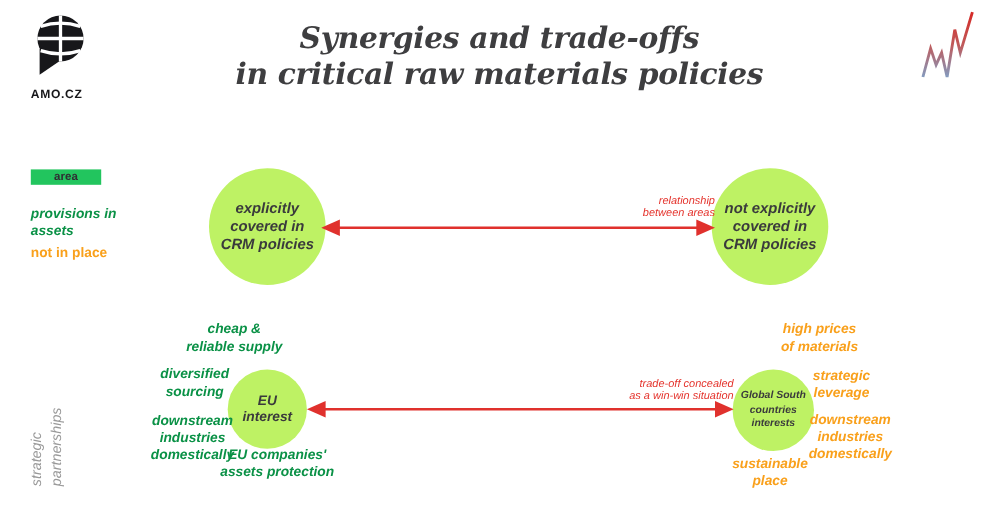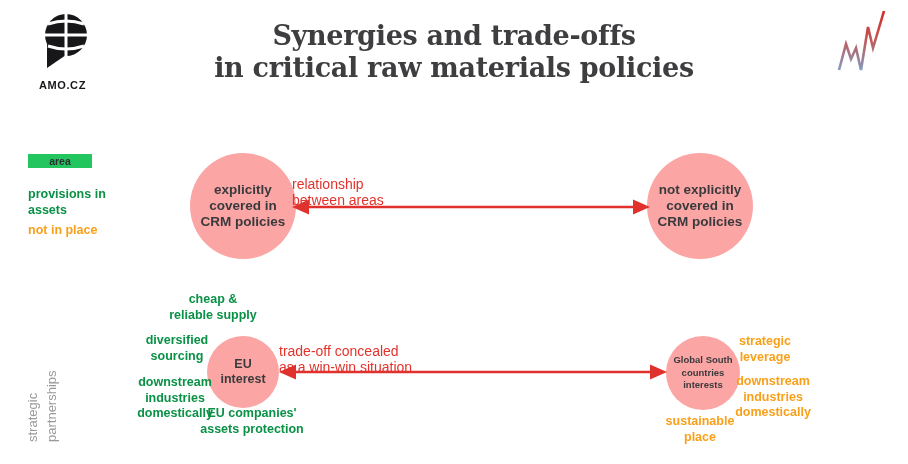--- a/index.html
+++ b/index.html
@@ -1,59 +1,59 @@
 <!DOCTYPE html>
 <html><head>
 <meta charset="utf-8">
 <style>
   html,body { margin:0; padding:0; background:#fff; }
   .page {
     position:relative; width:908px; height:464px; background:#ffffff;
     font-family:"Liberation Sans","DejaVu Sans",sans-serif; overflow:hidden;
   }
-  .pre { white-space:pre-line; }
+  .pre { white-space:pre-line;font-style:italic; }
 
   
-  .logo-wrap { position:absolute; left:39px; top:12px; width:90px; }
+  .logo-wrap { position:absolute; left:28px; top:12px; width:90px; }
   .logo-text { font-weight:700; font-size:11px; letter-spacing:0.6px; color:#17171a; margin-top:5px; }
   .title {
     position:absolute; left:0; right:0; top:20px; text-align:center;
     font-family:"DejaVu Serif","Liberation Serif",serif; font-weight:700;
     font-size:27px; line-height:1.17; letter-spacing:-0.3px; color:#3e3e40;
   }
   .zigzag { position:absolute; left:831px; top:8px; }
 
   
   .legend-area-box {
     position:absolute; left:28px; top:154px; width:64px; height:14px;
     background:#22c55e; display:flex; align-items:center; justify-content:center;
     font-size:10.5px; font-weight:700; color:#2f2f33;
   }
   .legend-green { position:absolute; left:28px; top:186px; color:#0a9146; font-weight:700; font-size:12.5px; line-height:1.28; }
   .legend-orange { position:absolute; left:28px; top:223px; color:#f9a01b; font-weight:700; font-size:12.5px; }
 
   
   .circle {
-    position:absolute; border-radius:50%; background:#fca5a5;
+    position:absolute; border-radius:50%; background:#bef264;
     display:flex; align-items:center; justify-content:center; text-align:center;
     color:#3a3a3c; font-weight:700;
   }
   .c-big   { width:106px; height:106px; top:153px; font-size:13.5px; line-height:1.18; }
   .c-left  { left:190px; }
   .c-right { left:647px; }
   .c-eu    { left:207px; top:336px; width:72px; height:72px; font-size:12.5px; line-height:1.18; }
   .c-gs    { left:666px; top:336px; width:74px; height:74px; font-size:9.5px;  line-height:1.32; }
 
   
   .arrow { position:absolute; }
   .a-top    { left:292px; top:196px; }
   .a-bottom { left:279px; top:361px; }
   .arrow-label {
-    position:absolute; color:#e4322b; font-size:14px; line-height:1.12;
-    text-align:left; font-weight:400;
+    position:absolute; color:#e4322b; font-size:10px; line-height:1.12;
+    text-align:right; font-weight:400;
   }
   .al-top    { left:292px; width:358px; top:177px; }
   .al-bottom { left:279px; width:388px; top:344px; }
 
   
   .g-label, .o-label {
     position:absolute; font-weight:700; font-size:12.5px; line-height:1.25; text-align:center;
   }
   .g-label { color:#0a9146; }
   .o-label { color:#f9a01b; }
@@ -143,20 +143,22 @@
   <div class="g-label gl1 pre">diversified
 sourcing</div>
   <div class="g-label gl0 pre">cheap &amp;
 reliable supply</div>
   <div class="g-label gl2 pre">downstream
 industries
 domestically</div>
   <div class="g-label gl3 pre">EU companies'
 assets protection</div>
 
+  <div class="o-label ol0 pre">high prices
+of materials</div>
   <div class="o-label ol1 pre">strategic
 leverage</div>
   <div class="o-label ol2 pre">downstream
 industries
 domestically</div>
   <div class="o-label ol3 pre">sustainable
 place</div>
 
 </div>
 

